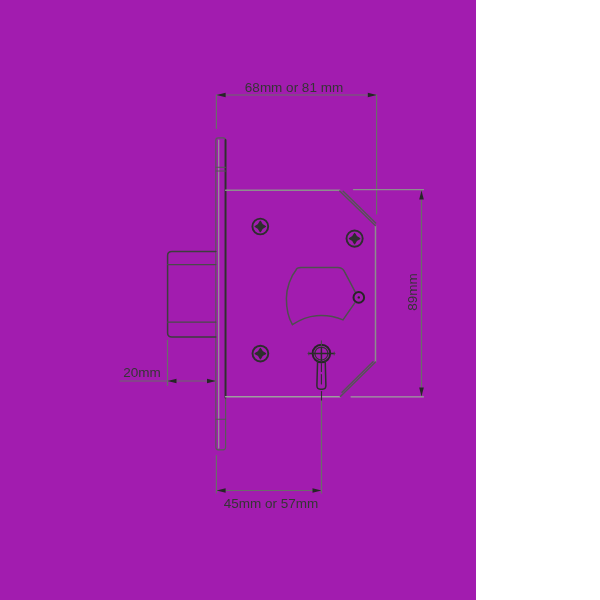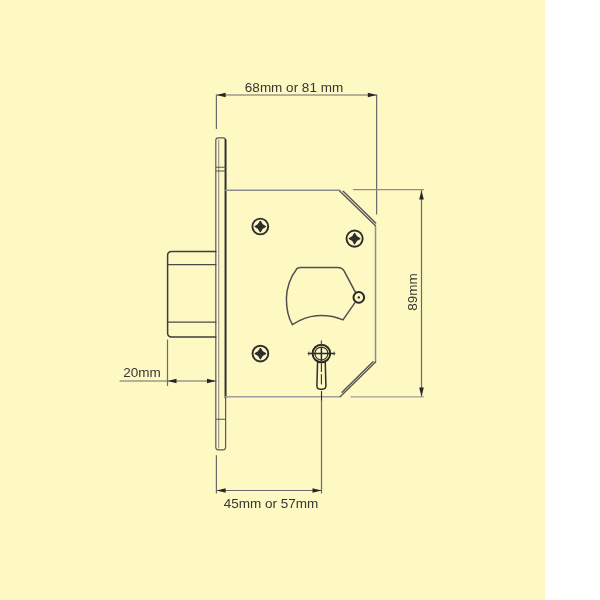--- a/index.html
+++ b/index.html
@@ -1,16 +1,16 @@
 <!DOCTYPE html>
 <html><head>
 <meta charset="utf-8">
 <style>
   html,body{margin:0;padding:0;background:#ffffff;}
-  .wrap{width:545px;height:600px;position:relative;background:#fef9c3;}
+  .wrap{width:476px;height:600px;position:relative;background:#a21caf;}
   svg{display:block;filter:blur(0.55px);}
   text{font-family:"Liberation Sans",sans-serif;fill:#353535;}
 </style>
 </head>
 <body>
 <div class="wrap">
 <svg width="600" height="600" viewBox="0 0 600 600">
   <g fill="none" stroke="#2e2e2e" stroke-width="1.6" stroke-linecap="round">
 
     <g stroke="none">

